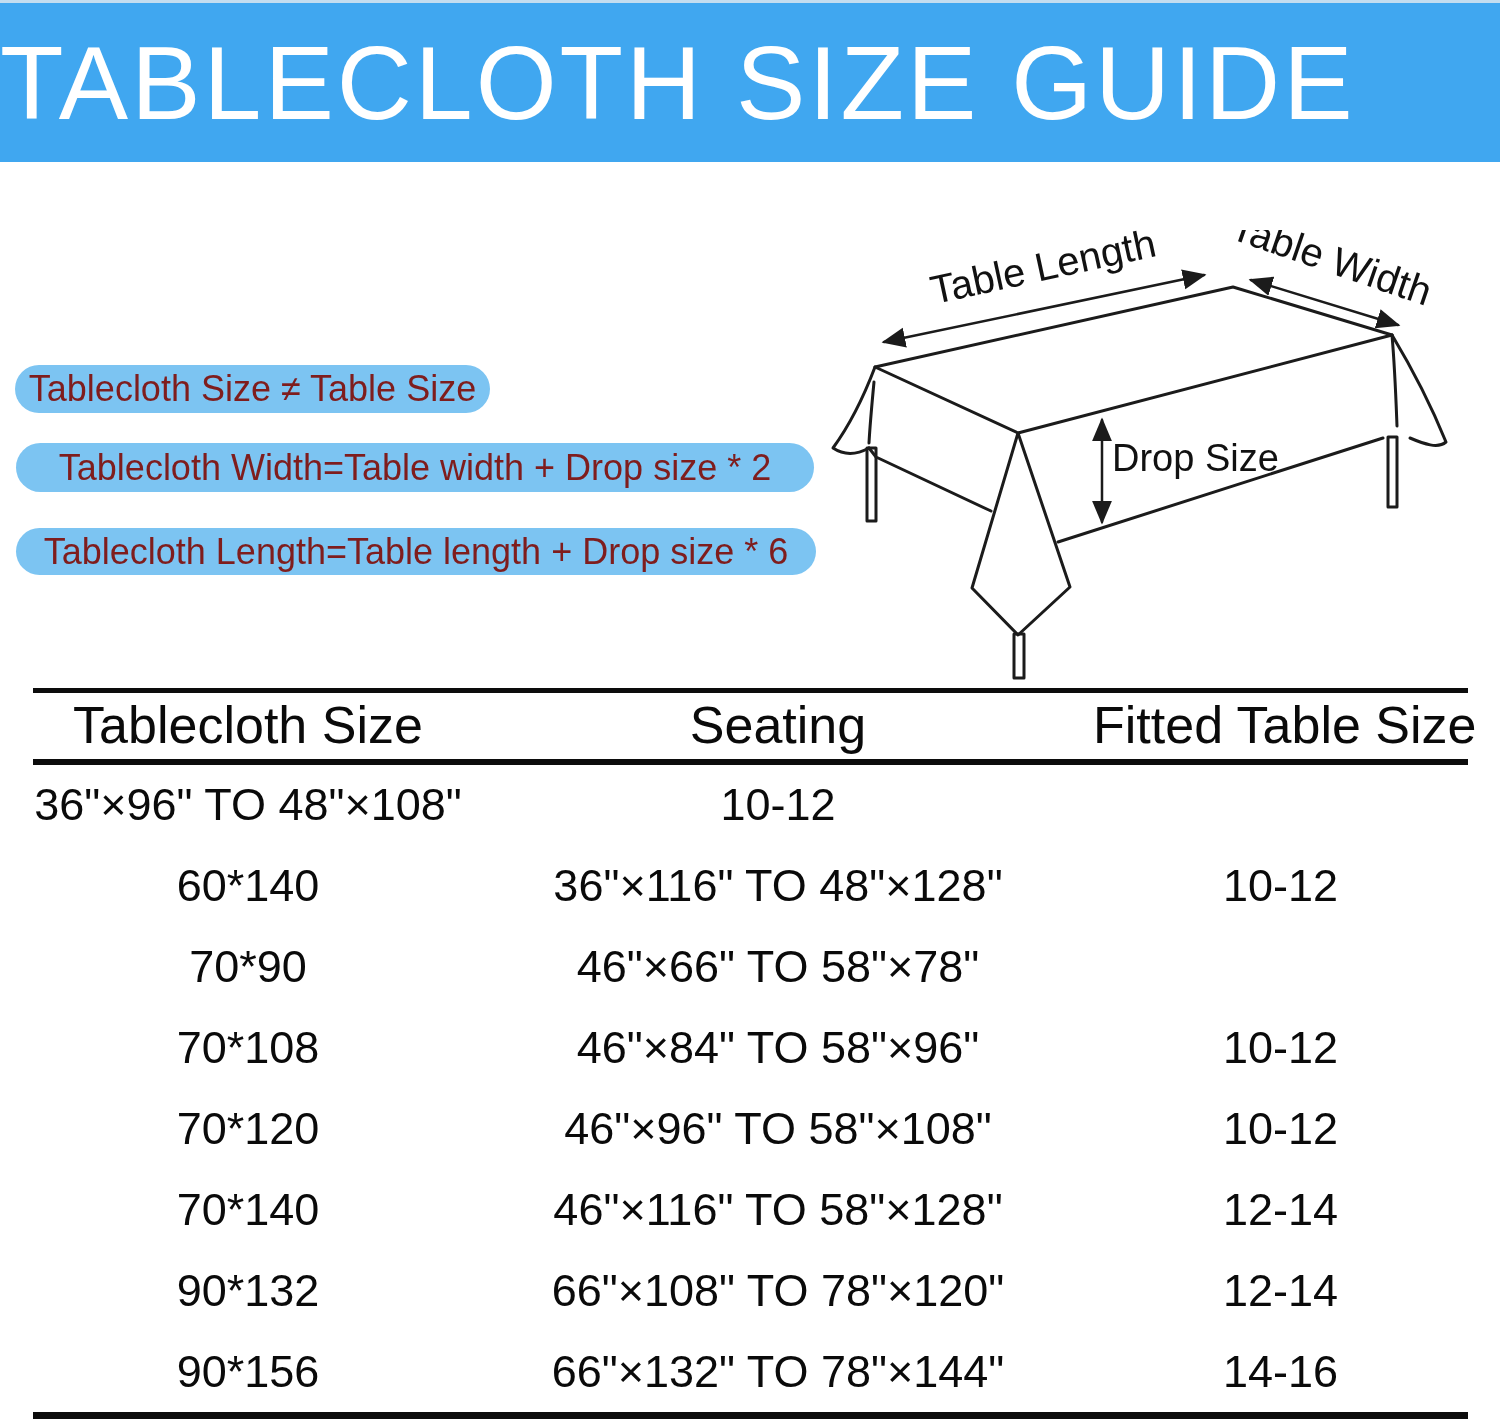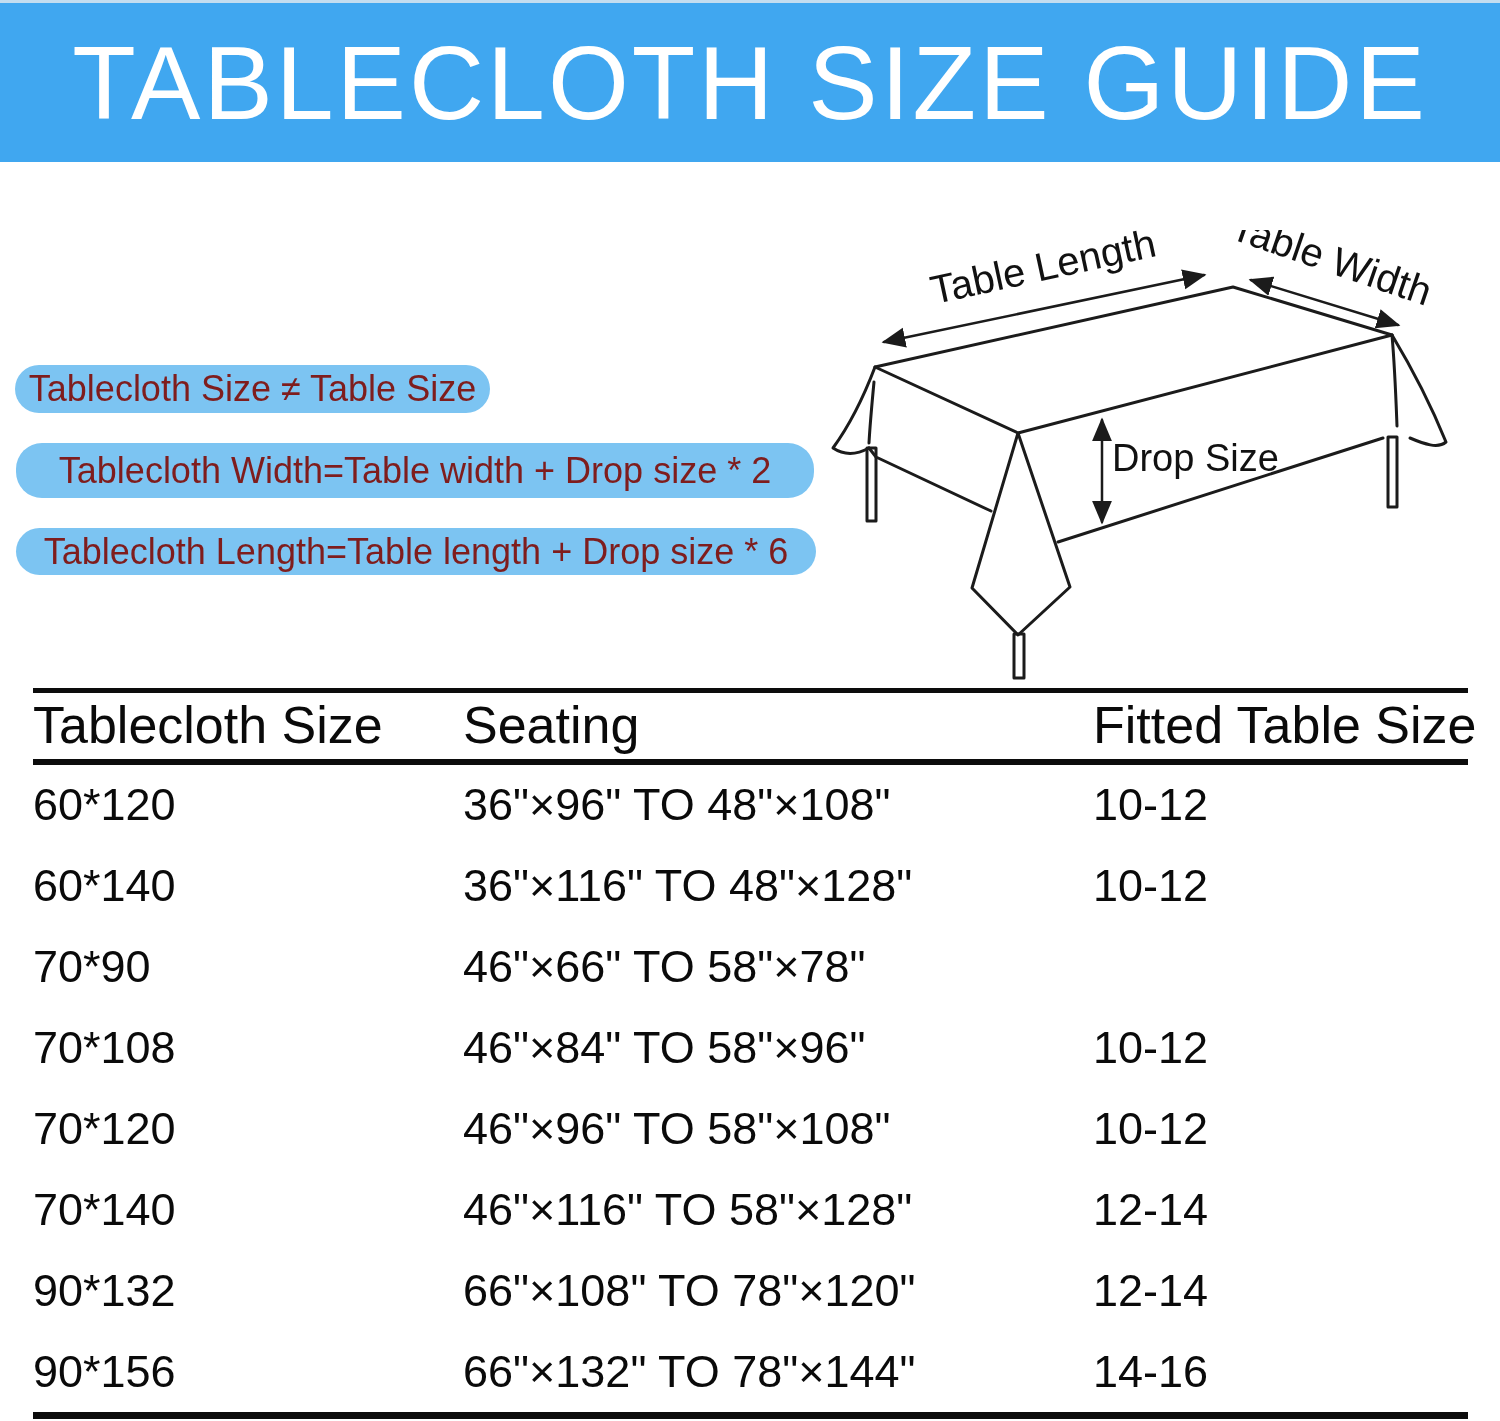--- a/index.html
+++ b/index.html
@@ -3,49 +3,49 @@
 <meta charset="utf-8">
 <style>
   html,body{margin:0;padding:0;background:#fff;}
   .stage{
     position:relative;width:1500px;height:1421px;background:#ffffff;
     font-family:"Liberation Sans",sans-serif;color:#0a0a0a;overflow:hidden;
   }
   .top-strip{position:absolute;left:0;top:0;width:1500px;height:3px;background:#c3ddf0;}
   .banner{
     position:absolute;left:0;top:3px;width:1500px;height:159px;background:#40a7f0;
-    display:flex;align-items:center;justify-content:center;
+    display:flex;align-items:center;justify-content:flex-start;
   }
   .banner h1{
     margin:0;font-size:104px;font-weight:400;color:#ffffff;letter-spacing:3px;
     white-space:nowrap;line-height:1;
   }
   .pill{
     position:absolute;background:#7cc4f2;border-radius:26px;
     display:flex;align-items:center;justify-content:center;
     font-size:36px;color:#7f1d1d;white-space:nowrap;
   }
   .pill-1{left:15px;top:365px;width:475px;height:48px;}
-  .pill-2{left:16px;top:443px;width:798px;height:55px;}
+  .pill-2{left:16px;top:443px;width:798px;height:49px;}
   .pill-3{left:16px;top:528px;width:800px;height:47px;}
   .diagram{position:absolute;left:790px;top:230px;width:700px;height:460px;}
   .ln{fill:none;stroke:#1b1b1b;stroke-width:3;stroke-linecap:round;stroke-linejoin:round;}
   .arrow{stroke-width:2.5;}
   .diagram text{fill:#111;font-family:"Liberation Sans",sans-serif;}
   .rule{position:absolute;left:33px;width:1435px;background:#0c0c0c;}
   .rule-top{top:688px;height:5px;}
   .rule-mid{top:759px;height:6px;}
   .rule-bottom{top:1412px;height:7px;}
   .thead,.trow{
     display:grid;grid-template-columns:430px 630px 375px;align-items:center;
   }
   .thead{position:absolute;left:33px;top:693px;width:1435px;height:64px;font-size:52px;}
   .tbody{position:absolute;left:33px;top:764px;width:1435px;}
   .trow{height:81px;font-size:45px;}
-  .cell,.hcell{white-space:nowrap;}
+  .cell,.hcell{text-align:center;white-space:nowrap;}
 </style>
 </head>
 <body>
 
 <div class="stage">
 
   <div class="top-strip"></div>
 
   <header class="banner">
     <h1>TABLECLOTH SIZE GUIDE</h1>
@@ -98,21 +98,20 @@
   <div class="thead">
     <div class="hcell">Tablecloth Size</div>
     <div class="hcell">Seating</div>
     <div class="hcell">Fitted Table Size</div>
   </div>
 
   <div class="rule rule-mid"></div>
 
   <div class="tbody">
     <div class="trow">
-      <div class="cell">60*120</div>
       <div class="cell">36"×96" TO 48"×108"</div>
       <div class="cell">10-12</div>
     </div>
     <div class="trow">
       <div class="cell">60*140</div>
       <div class="cell">36"×116" TO 48"×128"</div>
       <div class="cell">10-12</div>
     </div>
     <div class="trow">
       <div class="cell">70*90</div>

